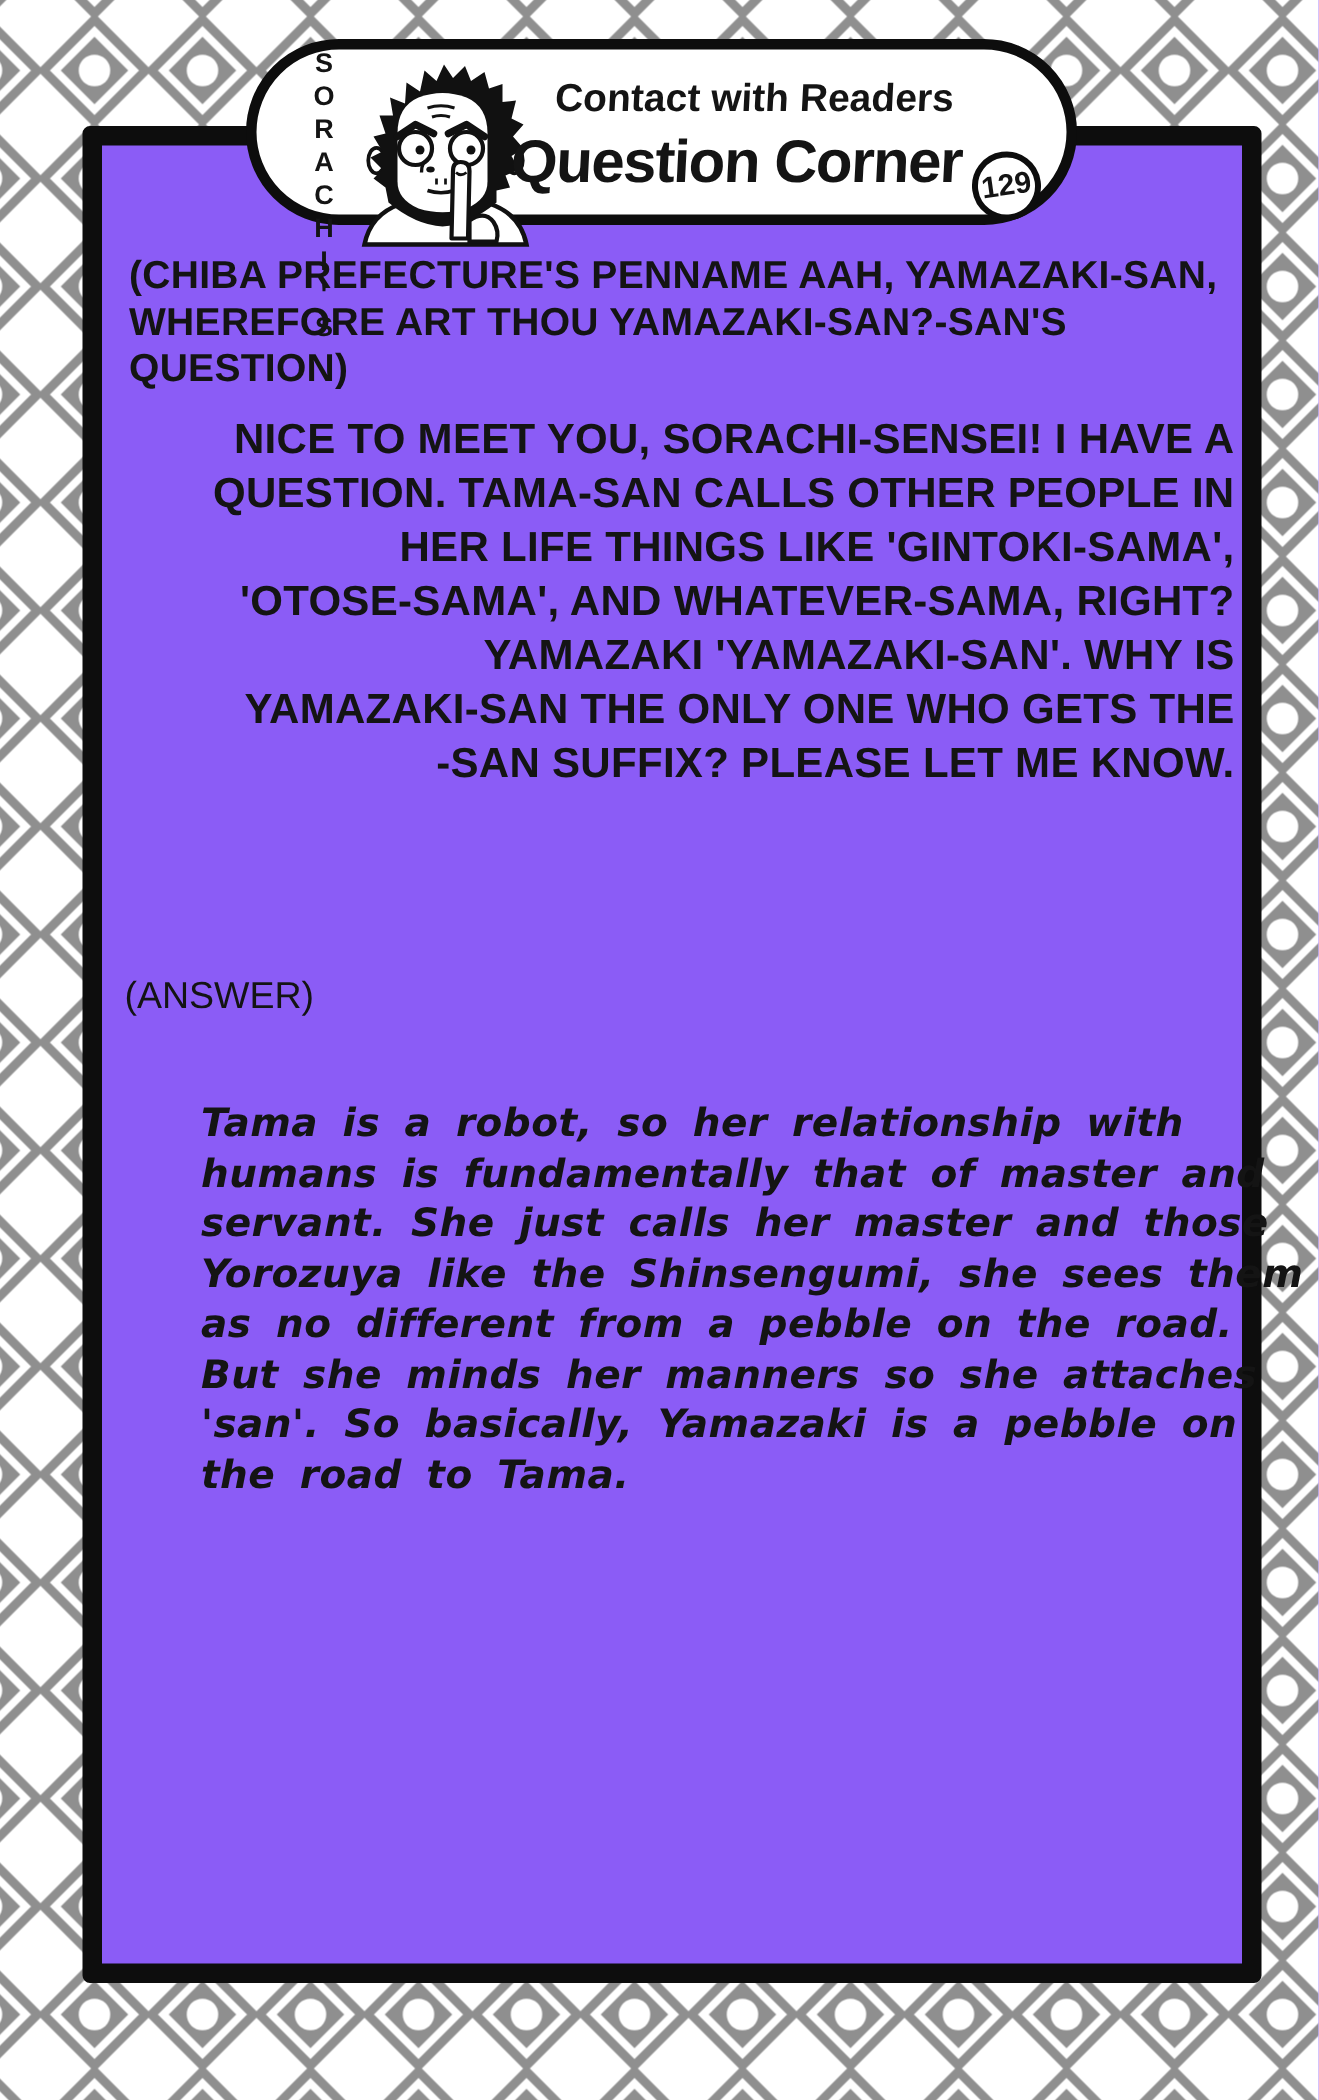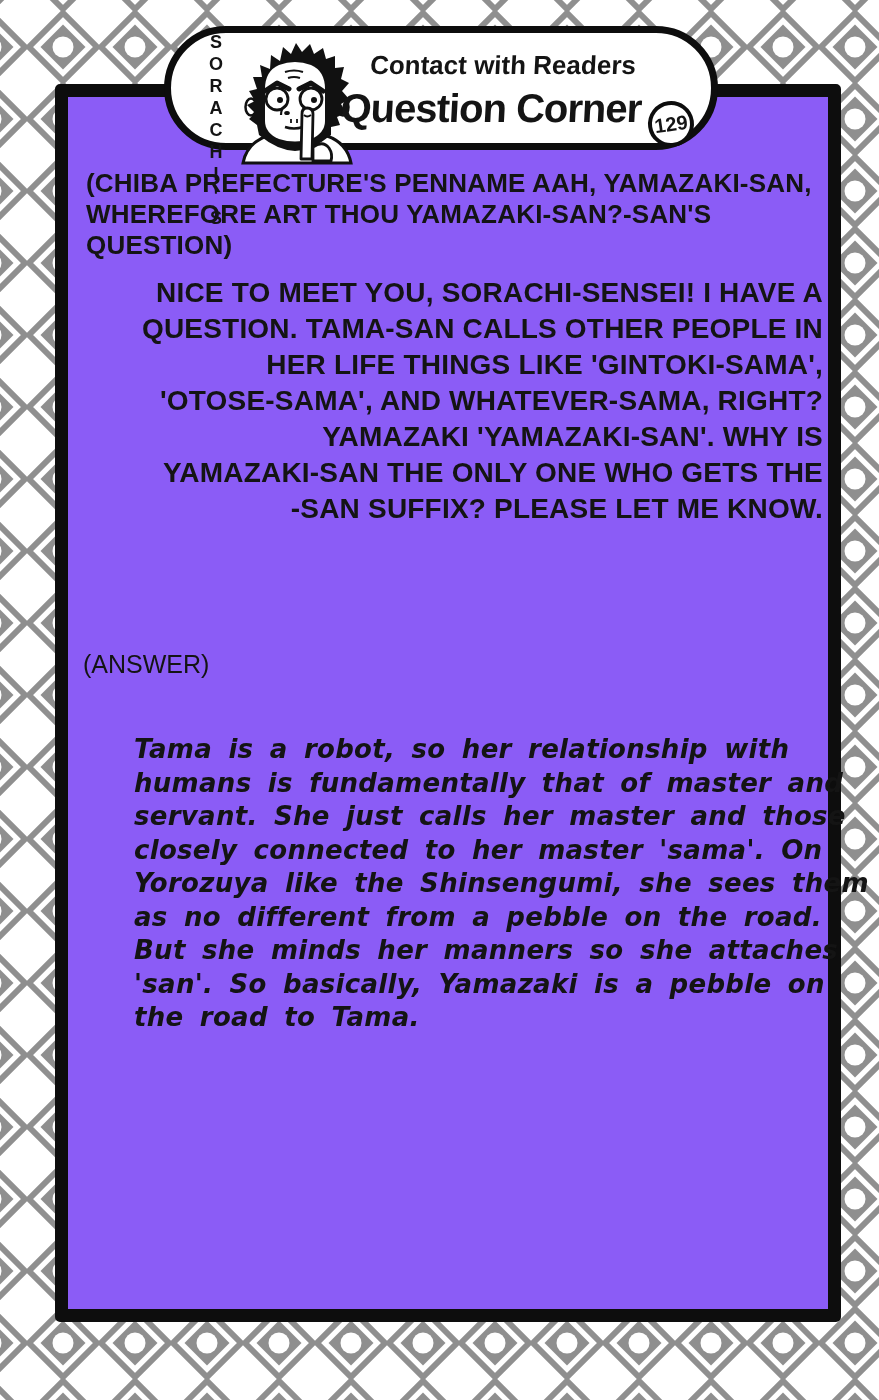--- a/index.html
+++ b/index.html
@@ -88,21 +88,20 @@
         <div>'OTOSE-SAMA', AND WHATEVER-SAMA, RIGHT?</div>
         <div>YAMAZAKI 'YAMAZAKI-SAN'. WHY IS</div>
         <div>YAMAZAKI-SAN THE ONLY ONE WHO GETS THE</div>
         <div>-SAN SUFFIX? PLEASE LET ME KNOW.</div>
       </div>
     <div class="answer-label">(ANSWER)</div>
     <div class="abody lines">
         <div>Tama is a robot, so her relationship with</div>
         <div>humans is fundamentally that of master and</div>
         <div>servant. She just calls her master and those</div>
-        <div>closely connected to her master 'sama'. On</div>
         <div>Yorozuya like the Shinsengumi, she sees them</div>
         <div>as no different from a pebble on the road.</div>
         <div>But she minds her manners so she attaches</div>
         <div>'san'. So basically, Yamazaki is a pebble on</div>
         <div>the road to Tama.</div>
       </div>
   </div>
 
   <div class="pill">
     <div class="vtitle">SORACHI'S</div>

